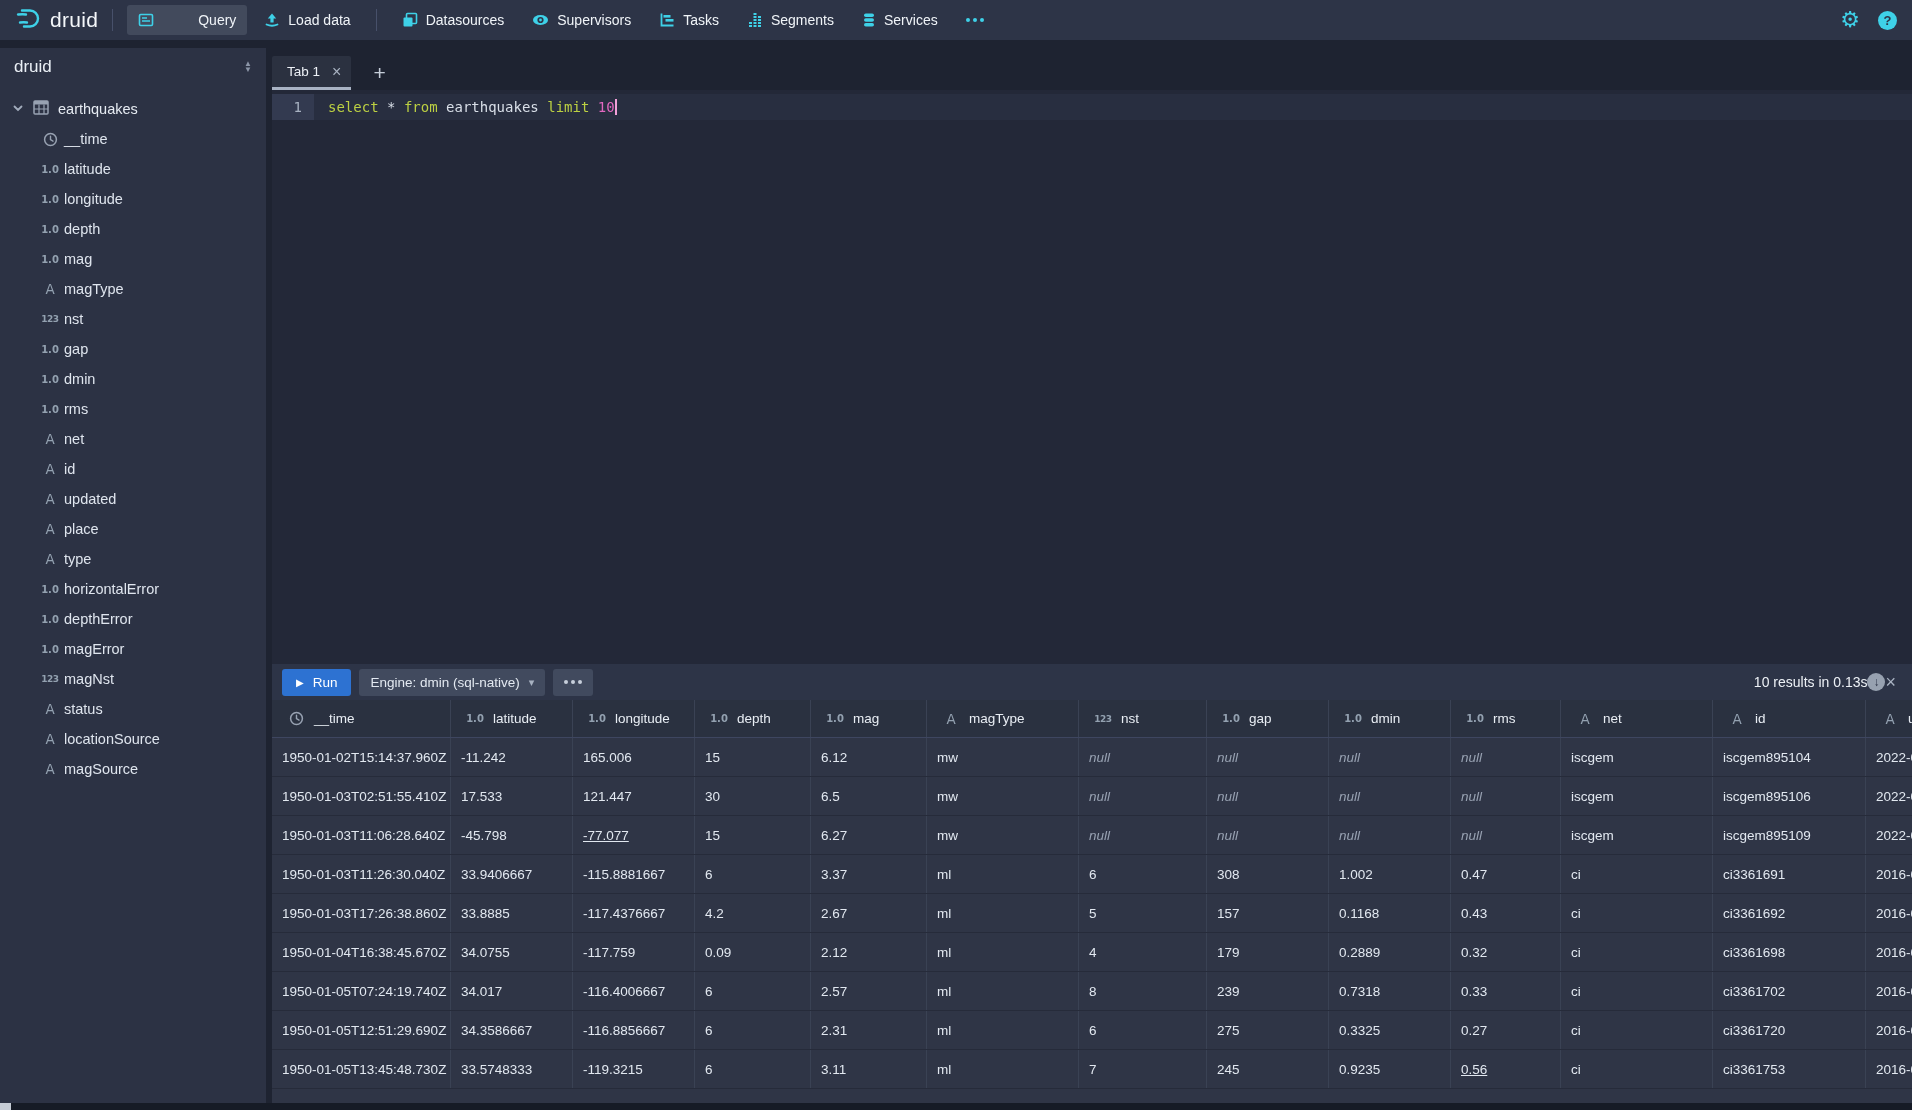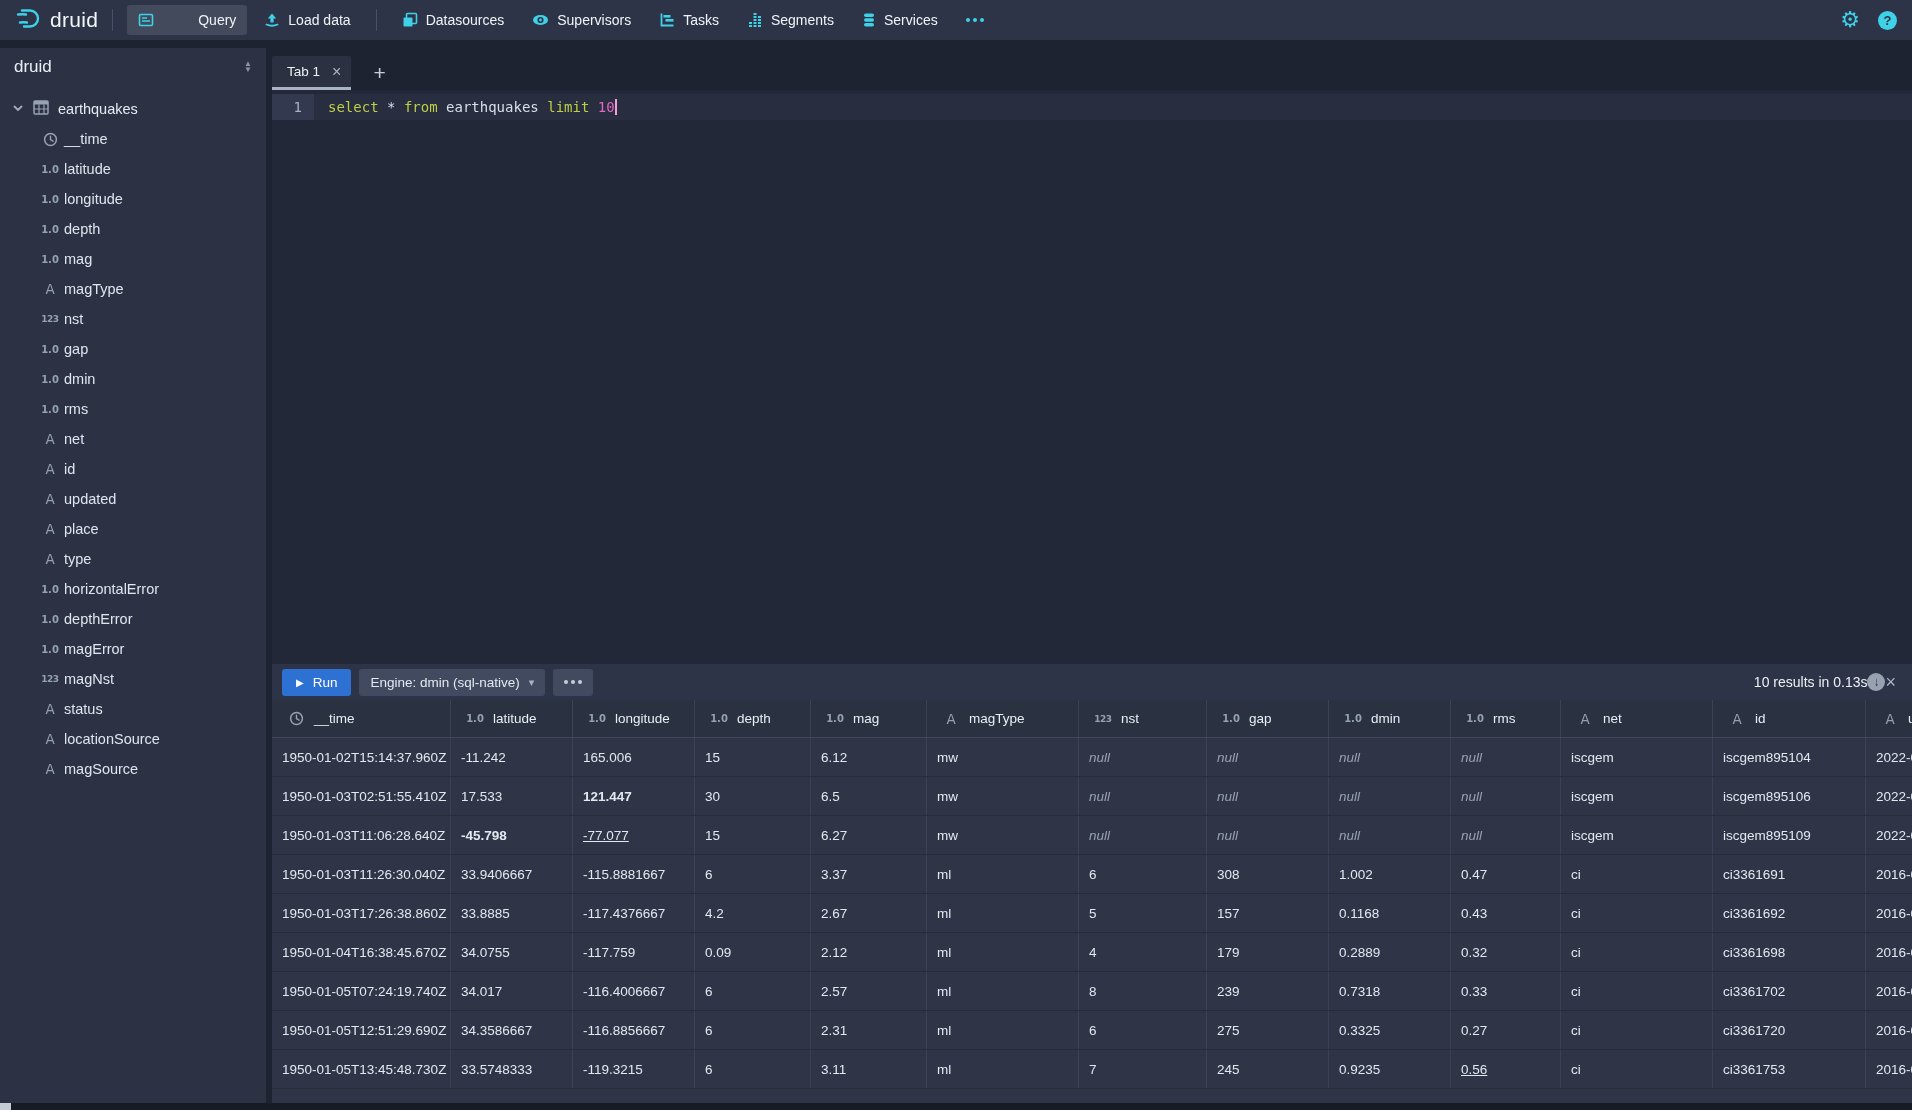--- a/index.html
+++ b/index.html
@@ -447,35 +447,35 @@
             <div class="cell nullv" style="width: 122px;">null</div>
             <div class="cell nullv" style="width: 122px;">null</div>
             <div class="cell nullv" style="width: 110px;">null</div>
             <div class="cell" style="width: 152px;">iscgem</div>
             <div class="cell" style="width: 153px;">iscgem895104</div>
             <div class="cell" style="width: 150px;">2022-0</div>
           </div>
           <div class="rrow">
             <div class="cell" style="width: 179px;">1950-01-03T02:51:55.410Z</div>
             <div class="cell" style="width: 122px;">17.533</div>
-            <div class="cell" style="width: 122px; font-weight: bold;">121.447</div>
+            <div class="cell" style="width: 122px;">121.447</div>
             <div class="cell" style="width: 116px;">30</div>
             <div class="cell" style="width: 116px;">6.5</div>
             <div class="cell" style="width: 152px;">mw</div>
             <div class="cell nullv" style="width: 128px;">null</div>
             <div class="cell nullv" style="width: 122px;">null</div>
             <div class="cell nullv" style="width: 122px;">null</div>
             <div class="cell nullv" style="width: 110px;">null</div>
             <div class="cell" style="width: 152px;">iscgem</div>
             <div class="cell" style="width: 153px;">iscgem895106</div>
             <div class="cell" style="width: 150px;">2022-0</div>
           </div>
           <div class="rrow">
             <div class="cell" style="width: 179px;">1950-01-03T11:06:28.640Z</div>
-            <div class="cell" style="width: 122px; font-weight: bold;">-45.798</div>
+            <div class="cell" style="width: 122px;">-45.798</div>
             <div class="cell" style="width: 122px; text-decoration: underline;">-77.077</div>
             <div class="cell" style="width: 116px;">15</div>
             <div class="cell" style="width: 116px;">6.27</div>
             <div class="cell" style="width: 152px;">mw</div>
             <div class="cell nullv" style="width: 128px;">null</div>
             <div class="cell nullv" style="width: 122px;">null</div>
             <div class="cell nullv" style="width: 122px;">null</div>
             <div class="cell nullv" style="width: 110px;">null</div>
             <div class="cell" style="width: 152px;">iscgem</div>
             <div class="cell" style="width: 153px;">iscgem895109</div>

